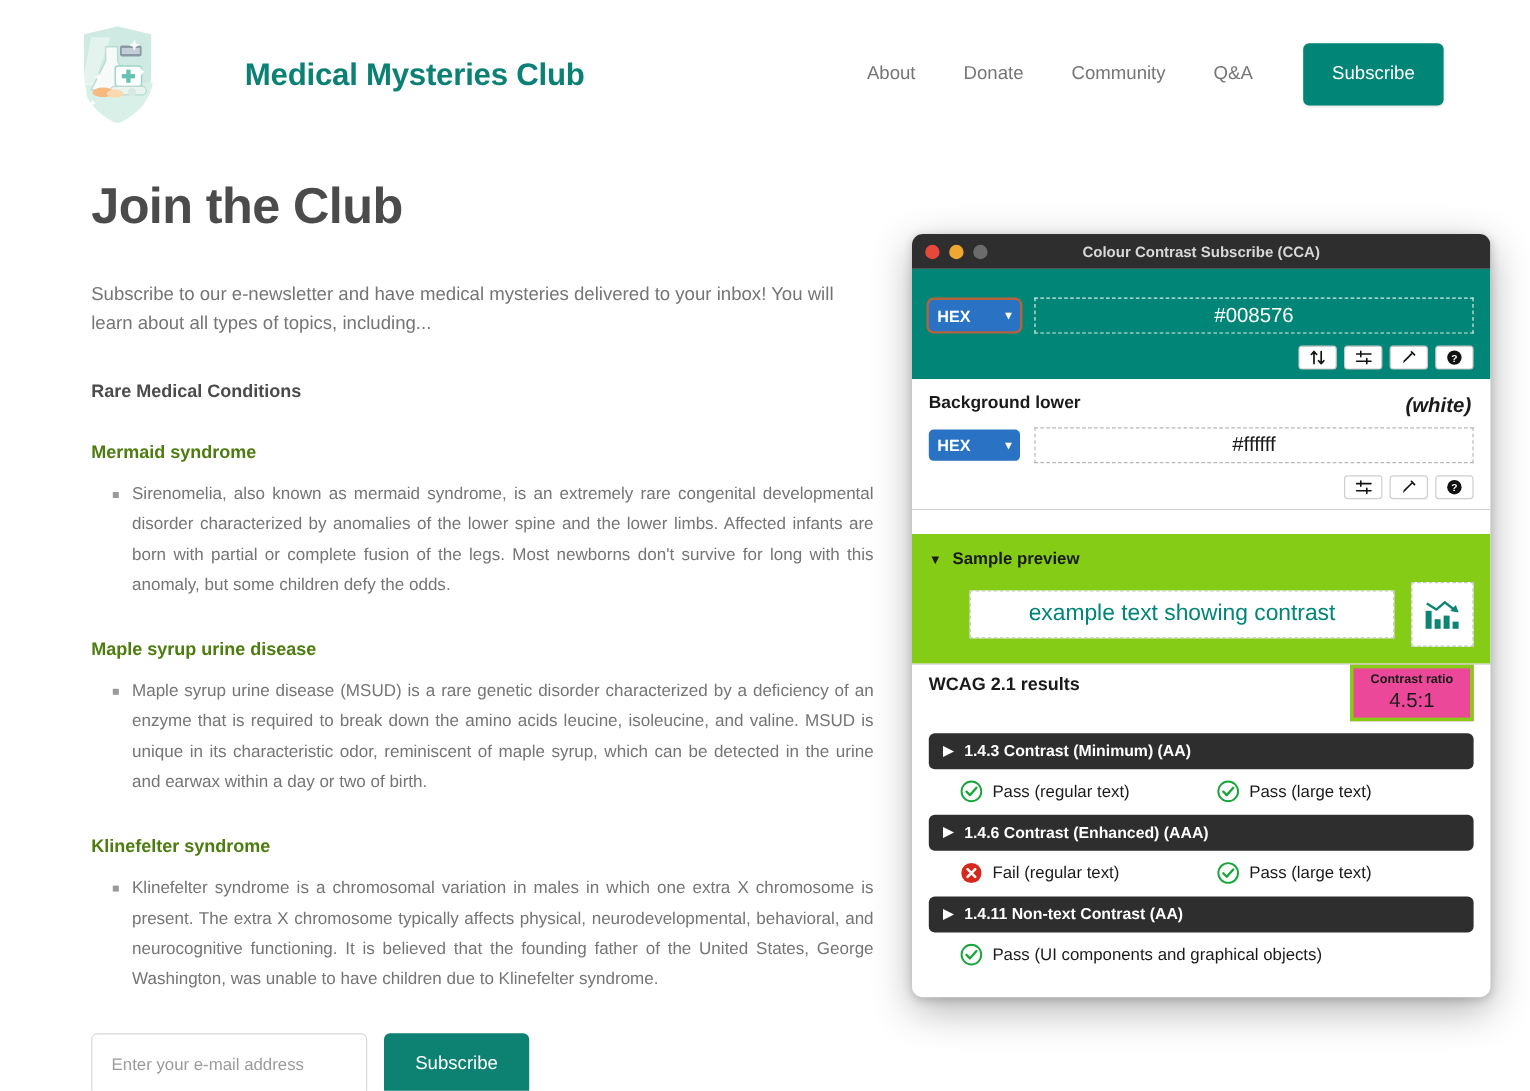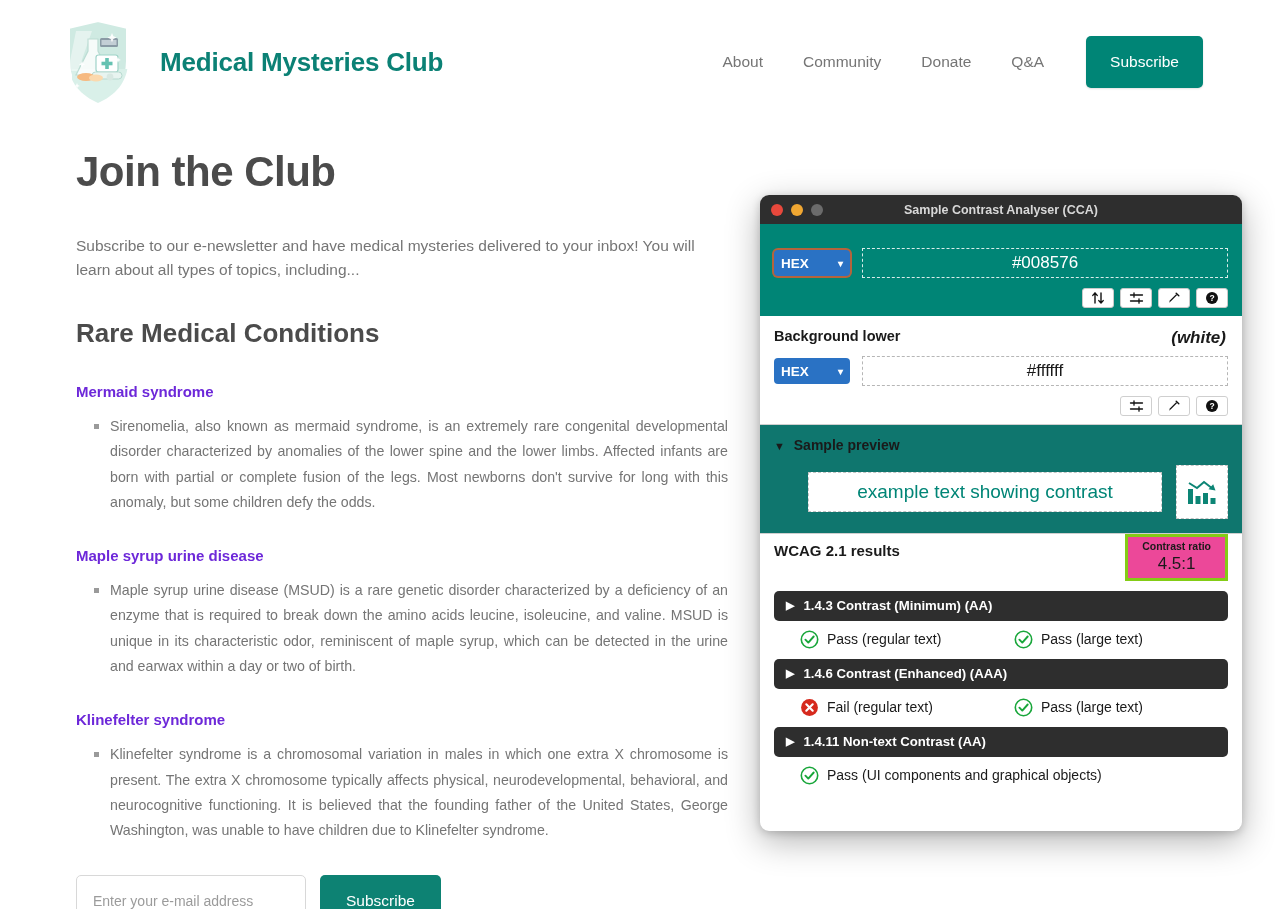--- a/index.html
+++ b/index.html
@@ -11,21 +11,21 @@
     font-family: "Liberation Sans", sans-serif;
     overflow: hidden;
   }
   .page { position: relative; width: 1275px; height: 909px; background:#fff; }
 
   
   .site-header {
     position: absolute; top: 0; left: 0; width: 1275px; height: 124px;
     display: flex; align-items: center;
   }
-  .brand { display: flex; align-items: center; margin-left: 62px; }
+  .brand { display: flex; align-items: center; margin-left: 62px; gap: 44px; }
   .logo-shield { width: 72px; height: 90px; position: relative; flex: 0 0 auto; }
   .brand-title {
     margin-left: 26px;
     font-size: 26px; font-weight: bold; color: #0b8175;
     letter-spacing: -0.2px; white-space: nowrap;
   }
   .nav {
     position: absolute; right: 72px; top: 36px;
     display: flex; align-items: center; gap: 0;
   }
@@ -44,24 +44,24 @@
   .content { position: absolute; left: 76px; top: 148px; width: 652px; }
   h1.page-title {
     margin: 0 0 38px 0; font-size: 42px; font-weight: bold;
     color: #4b4b4b; letter-spacing: -0.5px;
   }
   p.intro {
     margin: 0 0 36px 0; font-size: 15.5px; line-height: 1.55; color: #757575;
     max-width: 640px;
   }
   h2.section-title {
-    margin: 0 0 34px 0; font-size: 26px; font-weight: bold; color: #4b4b4b;
+    margin: 0 0 34px 0; font-size: 15px; font-weight: bold; color: #4b4b4b;
   }
   h3.cond-title {
-    margin: 0 0 14px 0; font-size: 15px; font-weight: bold; color: #6d28d9;
+    margin: 0 0 14px 0; font-size: 15px; font-weight: bold; color: #4d7c0f;
   }
   ul.cond-list { margin: 0 0 32px 0; padding-left: 18px; list-style: none; }
   ul.cond-list li {
     position: relative; font-size: 14.2px; line-height: 1.78; color: #757575;
     text-align: justify; padding-left: 16px;
   }
   ul.cond-list li::before {
     content: ""; position: absolute; left: 0; top: 10px;
     width: 5px; height: 5px; background: #9a9a9a;
   }
@@ -130,21 +130,21 @@
   .icon-row { display: flex; justify-content: flex-end; gap: 6px; margin-top: 10px; }
   .icon-btn {
     width: 32px; height: 20px; background: #ffffff; border: 1px solid #c9c9c9;
     border-radius: 3px; display: flex; align-items: center; justify-content: center;
     cursor: pointer;
   }
   .bg-panel .icon-btn { border-color: #cfcfcf; }
 
   .divider { height: 1px; background: #cfcfcf; }
 
-  .preview-panel { background: #0f766e; padding: 12px 14px 14px 14px; }
+  .preview-panel { background: #84cc16; padding: 12px 14px 14px 14px; margin-top: 20px; }
   .disclosure { font-size: 14px; font-weight: bold; color: #1a1a1a; }
   .disclosure .tri { font-size: 11px; margin-right: 5px; }
   .preview-row { display: flex; align-items: center; margin-top: 12px; gap: 14px; }
   .preview-text-box {
     flex: 1; margin-left: 34px; height: 40px; background: #ffffff;
     border: 1px dashed #c4c4c4; display: flex; align-items: center;
     justify-content: center; font-size: 19px; color: #008576;
   }
   .preview-icon-box {
     width: 52px; height: 54px; background: #ffffff; border: 1px dashed #c4c4c4;
@@ -207,22 +207,22 @@
               <path d="M15 66 l.9 2 2 .9 -2 .9 -.9 2 -.9 -2 -2 -.9 2 -.9 z"></path>
             </g>
           </g>
         </svg>
       </span>
       <span class="brand-title">Medical Mysteries Club</span>
     </div>
 
     <nav class="nav">
       <a href="#">About</a>
+      <a href="#">Donate</a>
       <a href="#">Community</a>
-      <a href="#">Donate</a>
       <a href="#">Q&amp;A</a>
       <a href="#" class="nav-cta">Subscribe</a>
     </nav>
   </header>
 
   <main class="content">
     <h1 class="page-title">Join the Club</h1>
     <p class="intro">Subscribe to our e-newsletter and have medical mysteries delivered to your inbox! You will learn about all types of topics, including...</p>
     <h2 class="section-title">Rare Medical Conditions</h2>
 
@@ -249,21 +249,21 @@
   </main>
 
   <section class="cca-window">
 
     <div class="cca-titlebar">
       <div class="lights">
         <span class="light red"></span>
         <span class="light amber"></span>
         <span class="light grey"></span>
       </div>
-      <div class="cca-title">Sample Contrast Analyser (CCA)</div>
+      <div class="cca-title">Colour Contrast Subscribe (CCA)</div>
     </div>
 
     <div class="fg-panel">
       <div class="colour-row">
         <div class="fmt-select focused">
           <span>HEX</span>
           <span class="caret">▾</span>
         </div>
         <div class="hex-field">#008576</div>
       </div>

